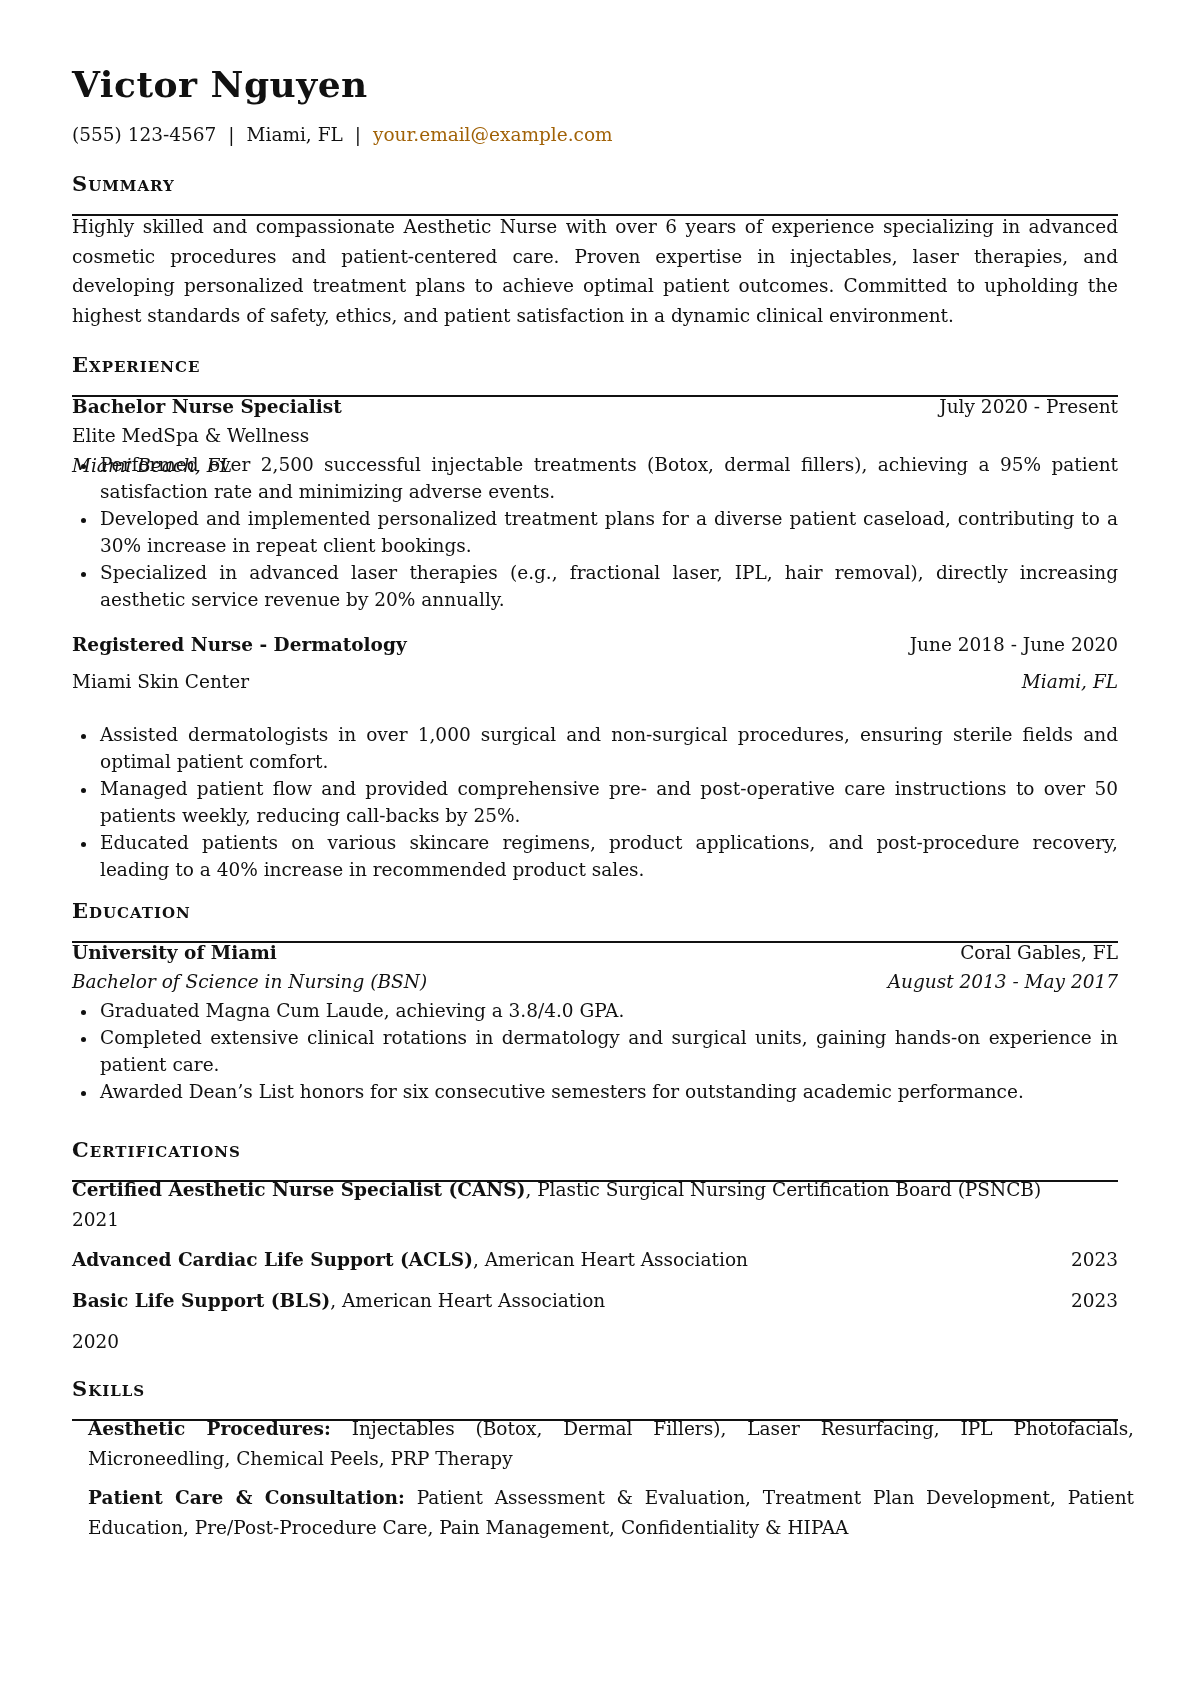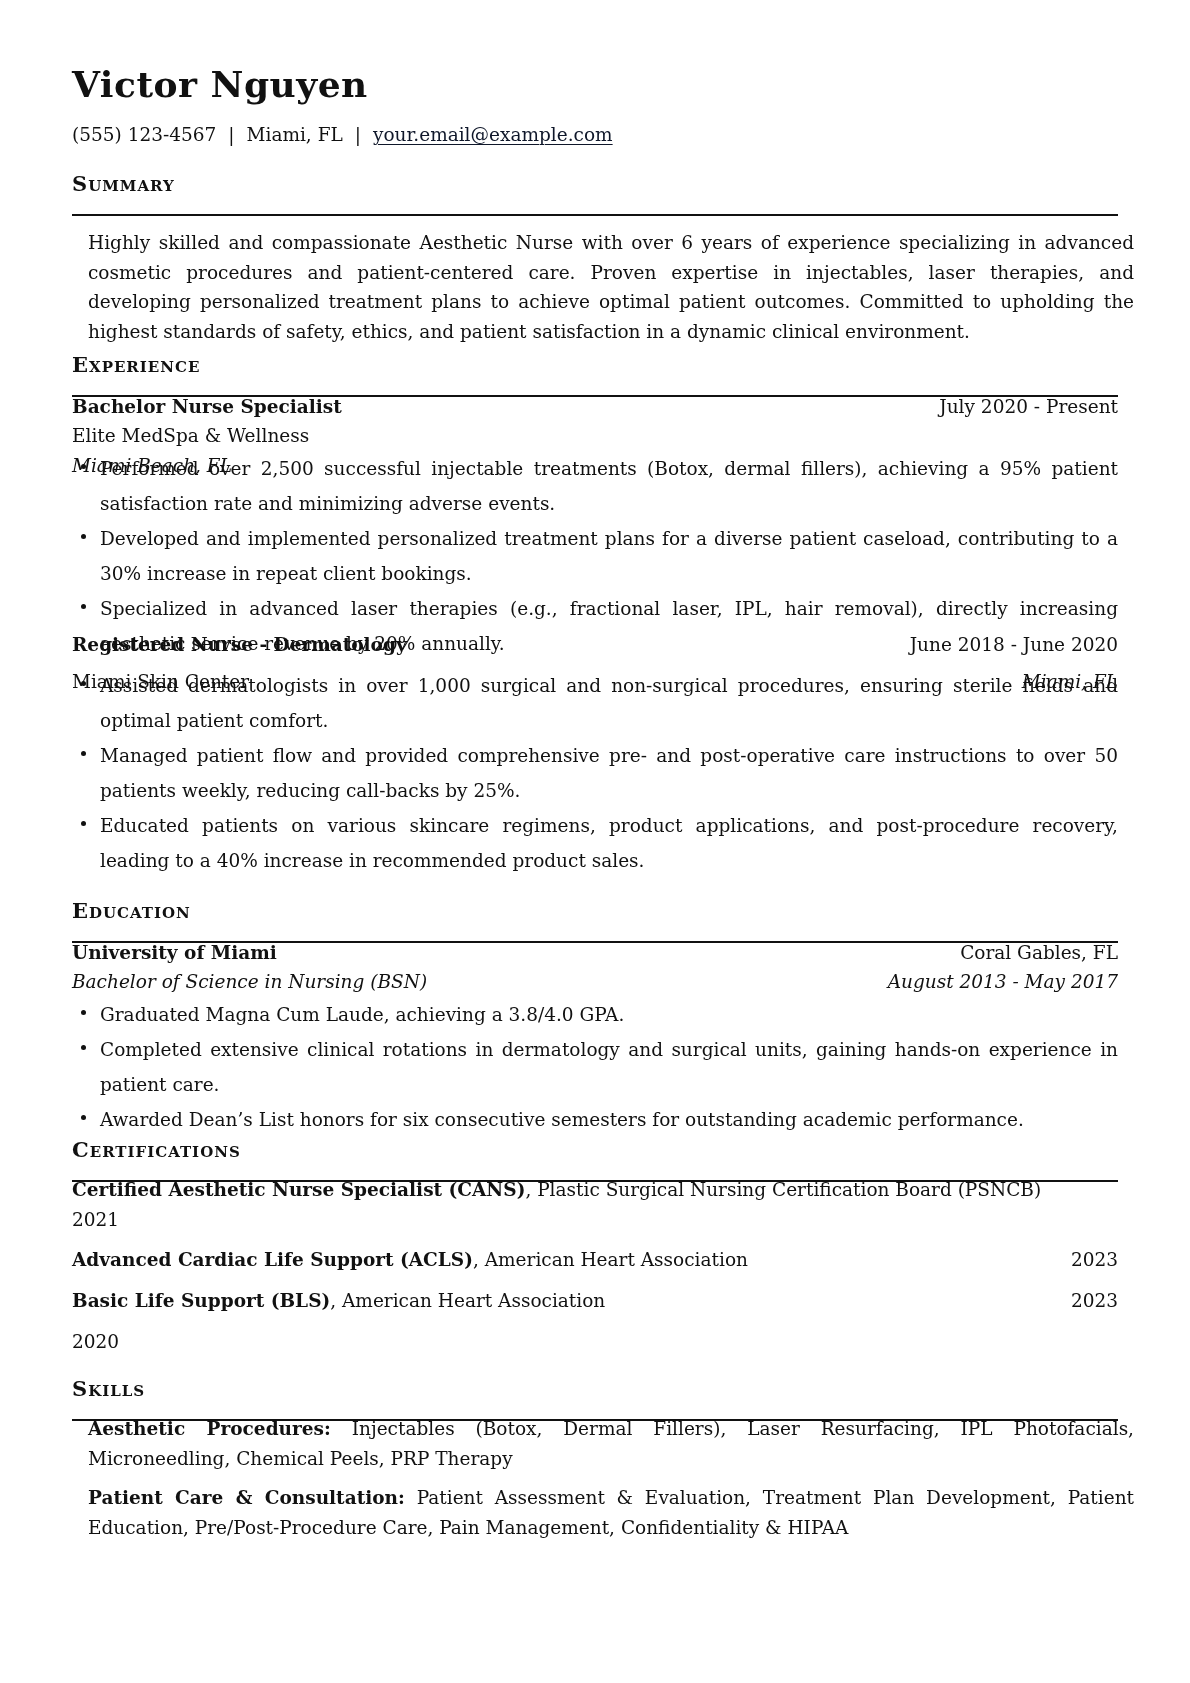--- a/index.html
+++ b/index.html
@@ -30,22 +30,21 @@
   }
   .contact {
     position: absolute;
     left: 0; top: 121px;
     font-size: 18.5px;
     line-height: 28px;
     white-space: nowrap;
   }
   .contact .sep { margin: 0 12px; }
   .contact .email {
-    color: #0f172a;
-    text-decoration: underline;
+    color: #a16207;
     text-decoration-thickness: 1px;
     text-underline-offset: 3px;
   }
   .section-title {
     position: absolute;
     left: 0;
     width: 1046px;
     font-weight: bold;
     font-size: 21px;
     font-variant: small-caps;
@@ -57,21 +56,21 @@
     white-space: nowrap;
   }
   .para {
     position: absolute;
     left: 0;
     width: 1046px;
     font-size: 18.5px;
     line-height: 29.5px;
     text-align: justify;
     hyphens: auto;
-    margin: 16px;
+    margin: 0;
   }
   .row {
     position: absolute;
     left: 0;
     width: 1046px;
     font-size: 18.5px;
     line-height: 29.5px;
     display: flex;
     justify-content: space-between;
     white-space: nowrap;
@@ -79,21 +78,21 @@
   .bold { font-weight: bold; }
   .ital { font-style: italic; }
   ul.bullets {
     position: absolute;
     left: 0;
     width: 1046px;
     margin: 0;
     padding: 0;
     list-style: none;
     font-size: 18.5px;
-    line-height: 35px;
+    line-height: 27px;
   }
   ul.bullets li {
     position: relative;
     padding-left: 28px;
     text-align: justify;
   }
   ul.bullets li::before {
     content: "";
     position: absolute;
     left: 9px;
@@ -150,21 +149,21 @@
   </ul>
 
   <div class="row" style="top:630px;">
     <span class="bold">Registered Nurse - Dermatology</span>
     <span>June 2018 - June 2020</span>
   </div>
   <div class="row" style="top:667px;">
     <span>Miami Skin Center</span>
     <span class="ital">Miami, FL</span>
   </div>
-  <ul class="bullets" style="top:668px;">
+  <ul class="bullets" style="top:721px;">
     <li>Assisted dermatologists in over 1,000 surgical and non-surgical procedures, ensuring sterile fields and optimal patient comfort.</li>
     <li>Managed patient flow and provided comprehensive pre- and post-operative care instructions to over 50 patients weekly, reducing call-backs by 25%.</li>
     <li>Educated patients on various skincare regimens, product applications, and post-procedure recovery, leading to a 40% increase in recommended product sales.</li>
   </ul>
 
   <h2 class="section-title" style="top:897px;">Education</h2>
   <div class="row" style="top:938px;">
     <span class="bold">University of Miami</span>
     <span>Coral Gables, FL</span>
   </div>

